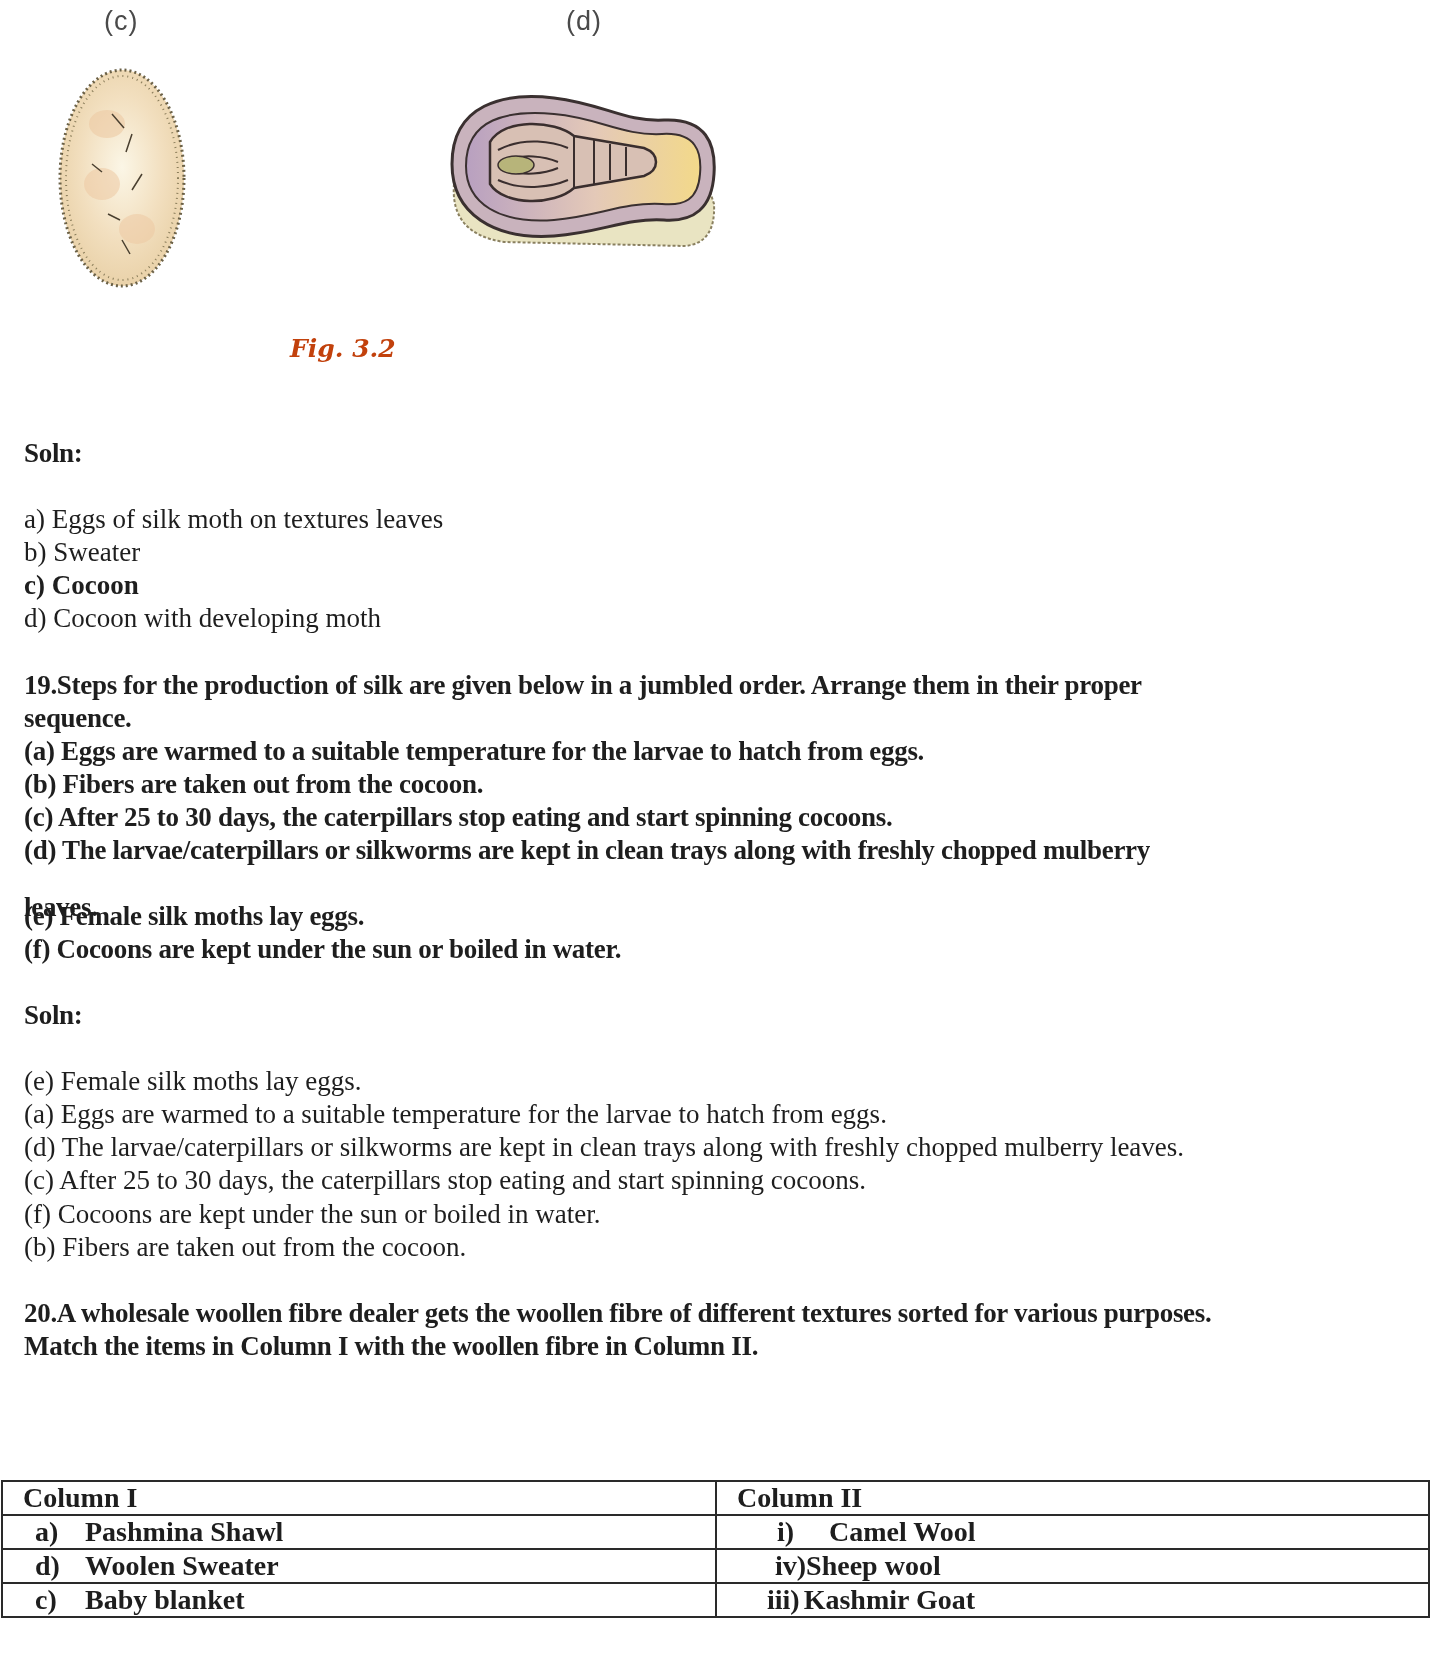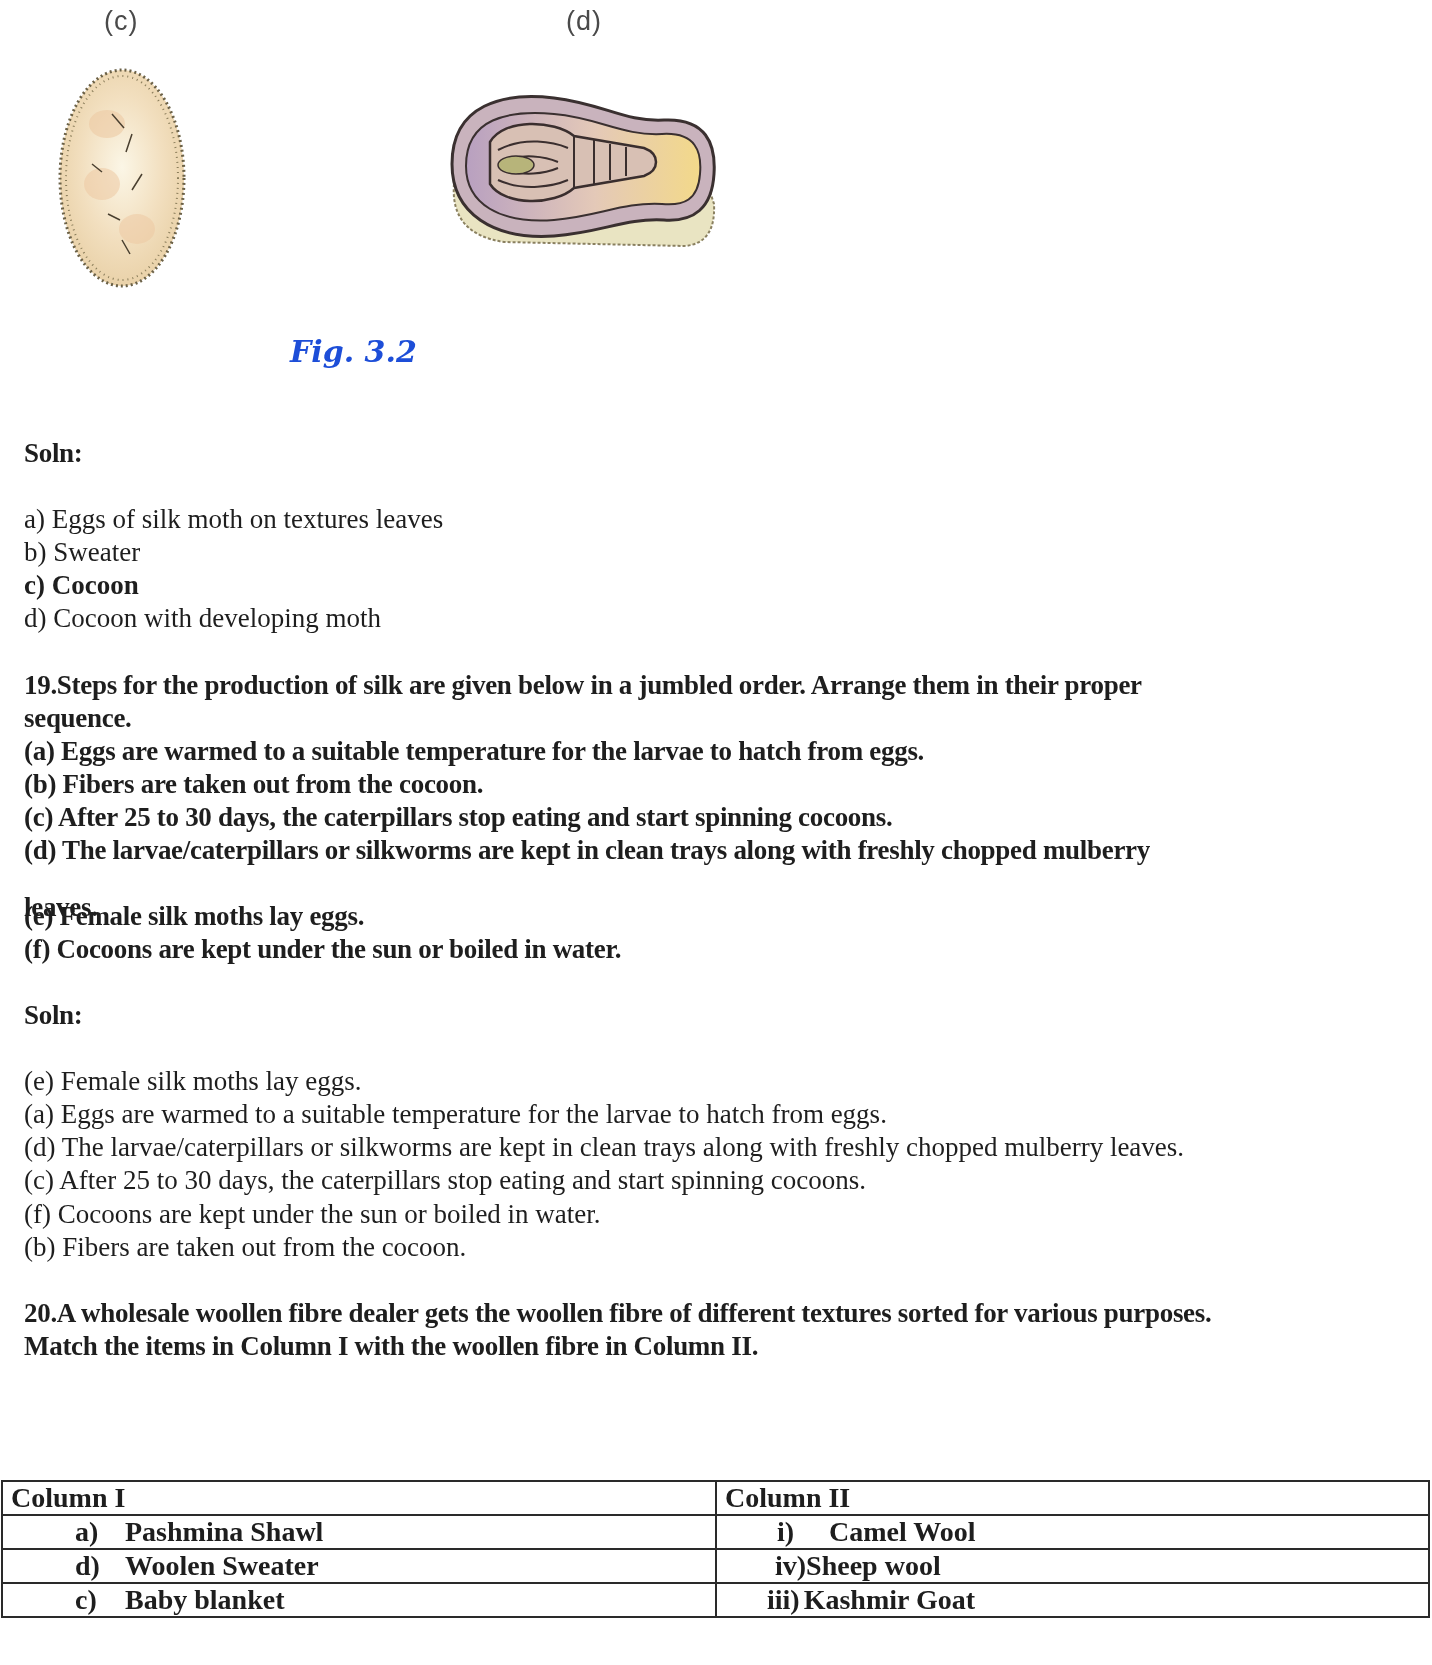--- a/index.html
+++ b/index.html
@@ -8,35 +8,35 @@
     font-family: "Liberation Serif", "DejaVu Serif", serif;
     color: #1e1e1e;
   }
   .abs { position: absolute; }
   .fig-label {
     font-family: "Liberation Sans", "DejaVu Sans", sans-serif;
     font-size: 27px; color: #4a4a4a; letter-spacing: 1px;
   }
   .fig-caption {
     font-family: "DejaVu Serif", "Liberation Serif", serif;
-    font-style: italic; font-weight: bold; font-size: 30px; color: #1d4ed8;
+    font-style: italic; font-weight: bold; font-size: 25px; color: #c2410c;
   }
   .line { position: absolute; left: 24px; font-size: 27px; line-height: 35px; white-space: nowrap; }
   .b { font-weight: bold; letter-spacing: -0.3px; }
   .r { font-weight: normal; }
   table.match {
     position: absolute; left: 1px; top: 1480px; width: 1429px;
     border-collapse: collapse; font-size: 28px; font-weight: bold;
   }
   table.match td {
     border: 2px solid #2a2a2a; height: 32px; padding: 0; line-height: 32px; vertical-align: middle;
   }
   table.match td.c1 { width: 712px; }
-  .cell-head { padding-left: 8px; }
-  .cell-item { padding-left: 72px; }
+  .cell-head { padding-left: 20px; }
+  .cell-item { padding-left: 32px; }
   .cell-item2 { padding-left: 74px; }
   .lbl { display: inline-block; width: 50px; }
   .lbl2 { display: inline-block; min-width: 20px; margin-right: 6px; }
 </style>
 </head>
 <body>
 
 <div class="abs fig-label" style="left:104px; top:6px;">(c)</div>
 <div class="abs fig-label" style="left:566px; top:6px;">(d)</div>
 

